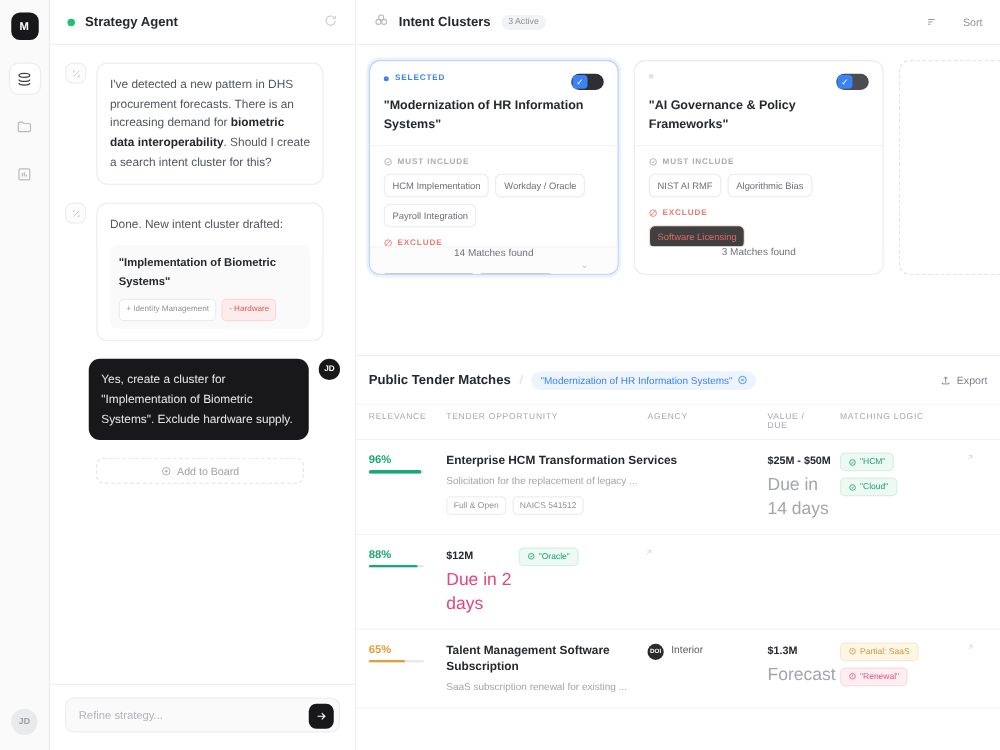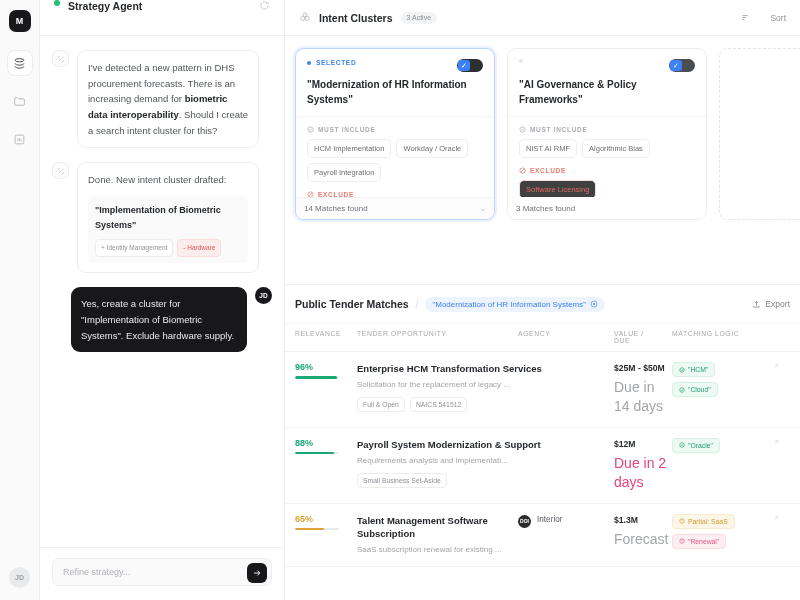--- a/index.html
+++ b/index.html
@@ -41,21 +41,21 @@
     font-size: 7px; font-weight: bold; margin-bottom: 12px;
   }
 
   
   .chat {
     width: 245px; min-width: 245px; height: 600px;
     border-right: 1px solid #ededed;
     display: flex; flex-direction: column; background: #fff;
   }
   .chat-head {
-    height: 36px; display: flex; align-items: flex-start;
+    height: 36px; display: flex; align-items: center;
     padding: 0 14px; border-bottom: 1px solid #f0f0f0;
   }
   .dot { width: 6px; height: 6px; border-radius: 50%; background: #21c07a; margin-right: 8px; }
   .chat-title { font-size: 10.5px; font-weight: bold; color: #25282c; flex: 1; }
   .refresh { color: #c9cbce; font-size: 12px; }
   .chat-body { flex: 1; padding: 14px 12px 0 12px; overflow: hidden; }
 
   .msg-row { display: flex; align-items: flex-start; margin-bottom: 14px; }
   .msg-row.user { justify-content: flex-end; }
   .bot-avatar {
@@ -158,22 +158,22 @@
   }
   .sec-label.ex { color: #e8796f; }
   .chips { display: flex; flex-wrap: wrap; gap: 5px; margin-bottom: 9px; }
   .chip {
     font-size: 7.5px; padding: 4px 6px; border-radius: 5px;
     border: 1px solid #ededed; background: #fff; color: #6d7076; white-space: nowrap;
   }
   .chip.ex { background: #404040; border-color: #fbdedc; color: #df6a60; }
   .card-foot {
     height: 22px; border-top: 1px solid #f4f4f4; background: #fcfcfd;
-    display: flex; align-items: center; padding: 0 8px;
-    font-size: 8px; color: #6f7277; position: absolute; bottom: 0; left: 0; right: 0;
+    display: flex; align-items: center; padding: 0 23px;
+    font-size: 8px; color: #6f7277; position: absolute; bottom: 0; left: 0; right: 0; flex-direction: column;
   }
   .card-foot .chev { margin-left: auto; color: #c2c4c8; font-size: 8px; }
   .card-foot.plain { background: #fff; border-top: none; }
   .card.add {
     border: 1px dashed #e4e4e4; align-items: center; justify-content: center; text-align: center;
   }
 
   
   .table-sec { flex: 1; border-top: 1px solid #f0f0f0; display: flex; flex-direction: column; overflow: hidden; }
   .table-head {
@@ -299,20 +299,27 @@
             </div>
           </div>
         </div>
       </div>
 
       <div class="msg-row user">
         <div class="bubble-user">Yes, create a cluster for "Implementation of Biometric Systems". Exclude hardware supply.</div>
         <div class="user-avatar">JD</div>
       </div>
 
+      <div class="add-board">
+        <svg width="8" height="8" viewBox="0 0 24 24" fill="none" stroke="currentColor" stroke-width="2">
+          <circle cx="12" cy="12" r="9"></circle>
+            <path d="M12 8v8M8 12h8"></path>
+        </svg>
+        <span>Add to Board</span>
+      </div>
     </div>
 
     <div class="chat-foot">
       <div class="input-wrap">
         <input type="text" placeholder="Refine strategy..." style="">
         <div class="send-btn">
           <svg width="10" height="10" viewBox="0 0 24 24" fill="none" stroke="currentColor" stroke-width="2.2">
             <path d="M5 12h13M13 6l6 6-6 6"></path>
           </svg>
         </div>
@@ -510,27 +517,20 @@
           </div>
         </div>
 
         <div class="row">
           <div class="c-rel">
             <div class="rel-pct green">88%</div>
             <div class="rel-bar">
               <div class="rel-fill" style="width:88%;background:#19a974"></div>
             </div>
           </div>
-          <div class="c-opp">
-            <div class="opp-title">Payroll System Modernization &amp; Support</div>
-            <div class="opp-desc">Requirements analysis and implementati...</div>
-            <div class="tagrow">
-              <span class="tag">Small Business Set-Aside</span>
-            </div>
-          </div>
           <div class="c-val">
             <div class="val-amt">$12M</div>
             <div class="val-due urgent">Due in 2 days</div>
           </div>
           <div class="c-log logic">
             <span class="lchip ok">
               <svg width="6" height="6" viewBox="0 0 24 24" fill="none" stroke="currentColor" stroke-width="2.6">
                   <circle cx="12" cy="12" r="9"></circle>
                   <path d="M8 12l3 3 5-6"></path>
                 </svg>

